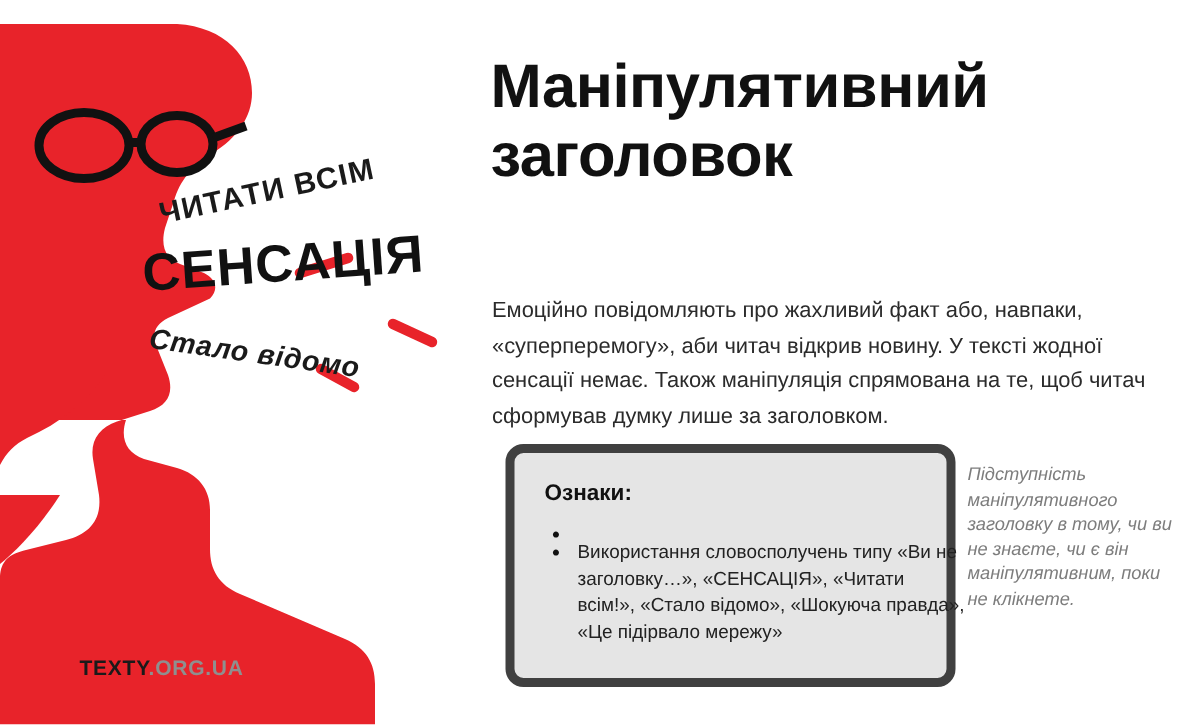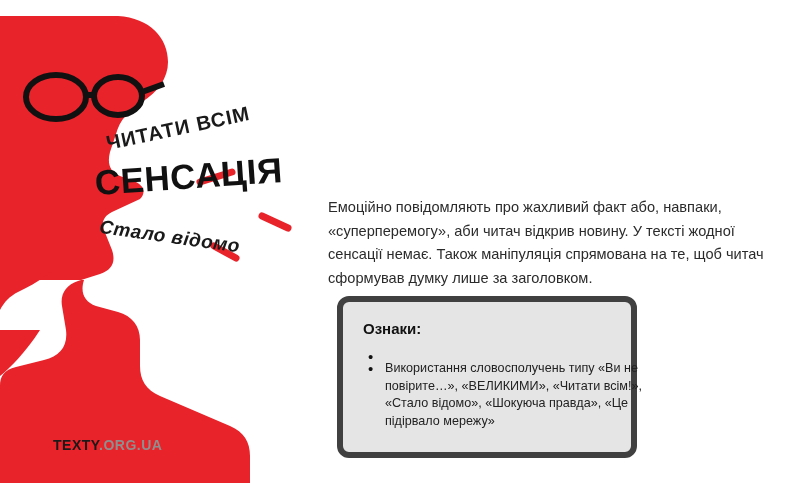--- a/index.html
+++ b/index.html
@@ -250,30 +250,32 @@
       <div class="shout-main">СЕНСАЦІЯ</div>
       <div class="shout-bottom">Стало відомо</div>
     </div>
 
     <div class="logo">
       <span>TEXTY</span><span class="dim">.ORG.UA</span>
     </div>
   </div>
 
   <div class="content">
+    <div class="title">Маніпулятивний заголовок</div>
     <div class="body-text">Емоційно повідомляють про жахливий факт або, навпаки, «суперперемогу», аби читач відкрив новину. У тексті жодної сенсації немає. Також маніпуляція спрямована на те, щоб читач сформував думку лише за заголовком.</div>
 
     <div class="signs-box">
       <div class="signs-title">Ознаки:</div>
       <ul class="signs-list">
         <li>
           <span class="bullet">•</span>
         </li>
         <li>
           <span class="bullet">•</span>
-          <span>Використання словосполучень типу «Ви не повірите…», «ВЕЛИКИМИ», «Читати всім!», «Стало відомо», «Шокуюча правда», «Це підірвало мережу»</span>
+          <span>Використання словосполучень типу «Ви не заголовку…», «СЕНСАЦІЯ», «Читати всім!», «Стало відомо», «Шокуюча правда», «Це підірвало мережу»</span>
         </li>
       </ul>
     </div>
 
+    <div class="side-note">Підступність маніпулятивного заголовку в тому, чи ви не знаєте, чи є він маніпулятивним, поки не клікнете.</div>
   </div>
 
 </div>
 
 </body></html>

